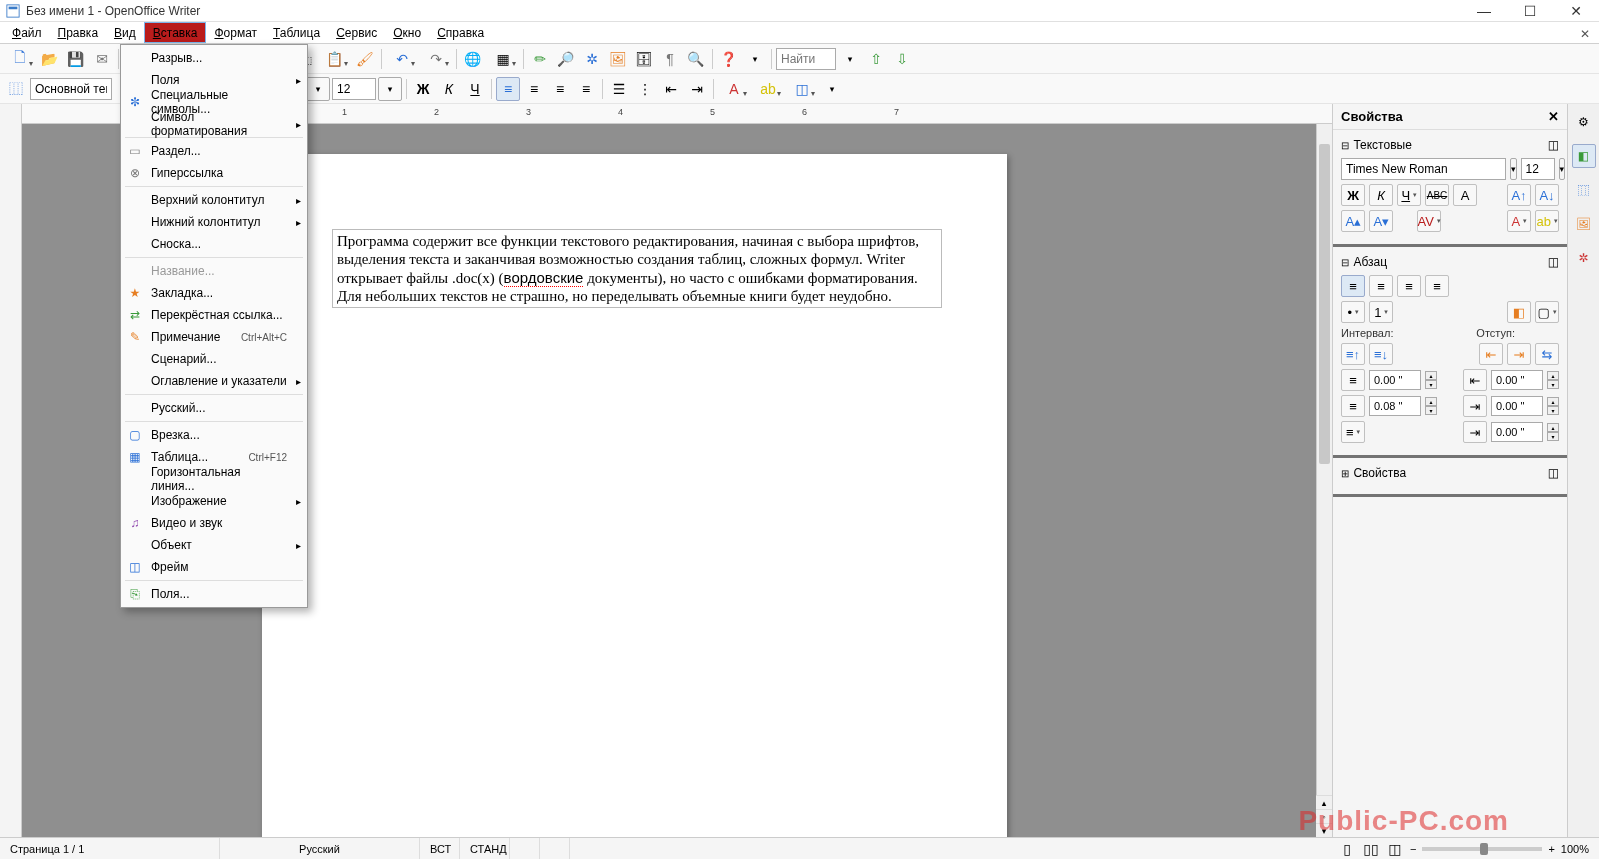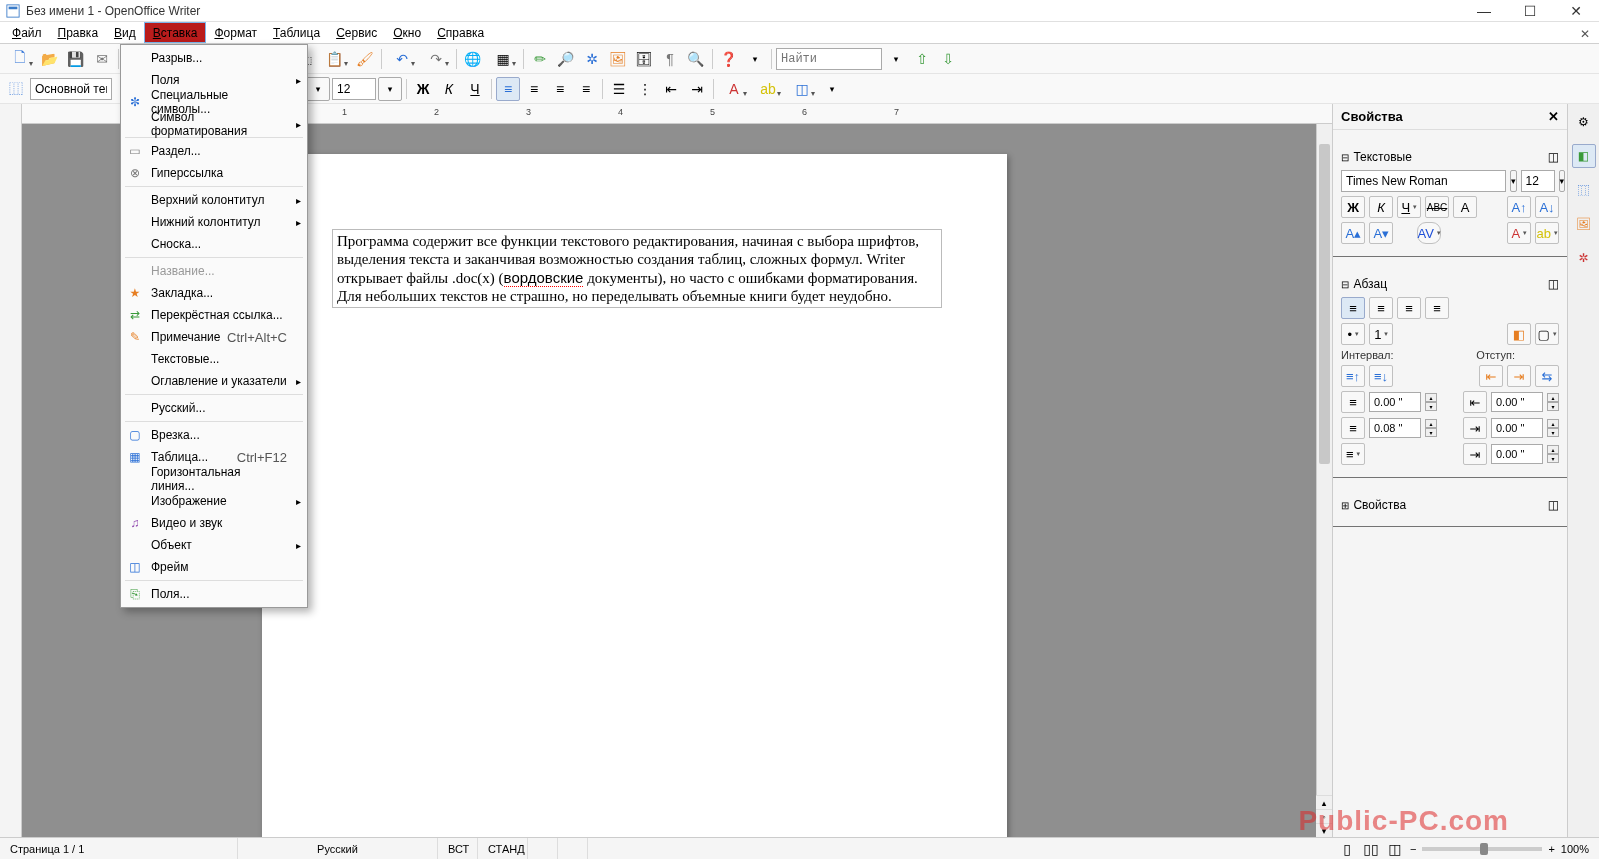--- a/index.html
+++ b/index.html
@@ -19,21 +19,21 @@
 .menu-bar .menu-item.active { background: #b91c1c; border: 1px solid #7eb4ea; }
 .menu-bar .menu-item u { text-decoration: underline; }
 
 
 .toolbar-row { height: 30px; display: flex; align-items: center; gap: 2px; padding: 2px 4px; border-bottom: 1px solid #e5e5e5; background: #f9f9f9; }
 .tb-btn { width: 24px; height: 24px; display: flex; align-items: center; justify-content: center; border: 1px solid transparent; border-radius: 2px; cursor: pointer; font-size: 14px; }
 .tb-btn.with-arrow { width: 32px; position: relative; }
 .tb-btn.with-arrow::after { content: "▾"; font-size: 8px; position: absolute; right: 2px; bottom: 2px; color: #555; }
 .tb-sep { width: 1px; height: 20px; background: #ccc; margin: 0 2px; }
 .tb-combo { height: 22px; border: 1px solid #aaa; background: #fff; font-size: 12px; padding: 0 4px; }
-.search-box { width: 106px; font-family: Liberation Mono, monospace; }
+.search-box { width: 60px; }
 
 
 .main-area { display: flex; height: calc(100% - 22px - 22px - 30px - 30px - 22px); }
 .ruler-v { width: 22px; background: #f4f4f4; border-right: 1px solid #ccc; }
 .doc-viewport { flex: 1; background: #8f8f8f; position: relative; overflow: hidden; }
 .ruler-h { height: 20px; background: #f9f9f9; border-bottom: 1px solid #ccc; position: relative; font-size: 9px; color: #444; }
 .ruler-h span { position: absolute; top: 3px; }
 .doc-scroll { position: absolute; top: 20px; left: 0; right: 16px; bottom: 0; overflow: hidden; }
 .page { position: absolute; left: 240px; top: 30px; width: 745px; height: 960px; background: #fff; box-shadow: 2px 2px 6px rgba(0,0,0,.3); }
 .page-text { position: absolute; left: 70px; top: 75px; width: 610px; border: 1px solid #bbb; padding: 2px 4px; font-family: "Times New Roman", serif; font-size: 15px; line-height: 1.22; color: #000; }
@@ -42,40 +42,40 @@
 .scroll-v .thumb { position: absolute; left: 2px; right: 2px; top: 20px; height: 320px; background: #c8c8c8; border-radius: 2px; }
 .scroll-nav-btns { position: absolute; right: 0; bottom: 0; width: 16px; display: flex; flex-direction: column; }
 .scroll-nav-btns div { height: 14px; display:flex; align-items:center; justify-content:center; font-size:9px; background:#f0f0f0; border-top:1px solid #ddd; cursor:pointer;}
 
 
 .sidebar { width: 235px; background: #f5f5f5; border-left: 1px solid #ccc; display: flex; flex-direction: column; }
 .sidebar-tabs { width: 32px; background: #f0f0f0; border-left: 1px solid #ccc; display: flex; flex-direction: column; align-items: center; padding-top: 6px; gap: 10px; }
 .sidebar-tabs .tab-btn { width: 24px; height: 24px; display:flex; align-items:center; justify-content:center; cursor:pointer; border:1px solid transparent; border-radius:2px;}
 .sidebar-tabs .tab-btn.active { background:#dde9f5; border-color:#9ac;}
 .sb-title { height: 26px; display: flex; align-items: center; justify-content: space-between; padding: 0 8px; font-weight: bold; font-size: 13px; border-bottom: 1px solid #ddd; }
-.sb-section { border-bottom: 1px solid #737373; padding: 4px 8px 8px; margin-top: 12px; }
+.sb-section { border-bottom: 3px solid #737373; padding: 4px 8px 8px; }
 .sb-section-head { display:flex; align-items:center; justify-content:space-between; font-size:12px; margin:4px 0 6px; }
 .sb-section-head .expander { font-size:10px; margin-right:4px;}
 .sb-row { display: flex; align-items: center; gap: 4px; margin: 4px 0; }
 .sb-combo { height: 22px; border: 1px solid #aaa; background: #fff; font-size: 12px; padding: 0 4px; }
 .sb-btn { width: 24px; height: 22px; display:flex; align-items:center; justify-content:center; border:1px solid #c0c0c0; background:#f8f8f8; border-radius:2px; cursor:pointer; font-size:13px;}
 .sb-btn.with-arrow::after { content:"▾"; font-size:7px; margin-left:3px; color:#555;}
 .sb-label { font-size: 11px; color: #333; }
 .sb-input { width: 52px; height: 20px; border: 1px solid #aaa; font-size: 11px; padding: 0 4px; }
 .spinner { width:12px; display:flex; flex-direction:column; }
 .spinner div { height:9px; border:1px solid #aaa; font-size:6px; display:flex; align-items:center; justify-content:center; background:#f0f0f0; cursor:pointer;}
 
 
 .dropdown { position: absolute; left: 120px; top: 44px; width: 188px; background: #fafafa; border: 1px solid #999; box-shadow: 4px 4px 8px rgba(0,0,0,.3); z-index: 100; padding: 2px 0; }
 .dropdown .dd-item { height: 22px; display: flex; align-items: center; padding: 0 20px 0 30px; font-size: 12px; position: relative; cursor: pointer; }
 .dropdown .dd-item.submenu::after { content: "▸"; position: absolute; right: 6px; font-size: 10px; }
 .dropdown .dd-item.disabled { color: #999; }
 .dropdown .dd-sep { height: 1px; background: #ddd; margin: 2px 4px; }
 .dropdown .dd-icon { position: absolute; left: 6px; width: 16px; height: 16px; display:flex; align-items:center; justify-content:center; font-size:12px;}
-.dropdown .dd-shortcut { margin-left: auto; font-size: 13px; color: #555; }
+.dropdown .dd-shortcut { margin-left: auto; font-size: 10px; color: #555; }
 
 
 .status-bar { position: absolute; bottom: 0; left: 0; right: 0; height: 22px; background: #f5f5f5; border-top: 1px solid #ccc; display: flex; align-items: center; font-size: 11px; }
 .status-cell { padding: 0 10px; border-right: 1px solid #ddd; height: 100%; display:flex; align-items:center; }
 .status-right { margin-left: auto; display: flex; align-items: center; gap: 6px; padding-right: 10px; }
 .zoom-slider { width: 120px; height: 4px; background: #ccc; position: relative; }
 .zoom-slider .zoom-handle { position:absolute; left:58px; top:-4px; width:8px; height:12px; background:#888; border-radius:2px;}
 .watermark { position: absolute; right: 90px; bottom: 22px; font-size: 28px; font-weight: bold; color: rgba(220,40,40,.55); letter-spacing: 1px; pointer-events:none; font-family: Arial, sans-serif;}
 .hscroll { height: 16px; background:#f0f0f0; border-top:1px solid #ccc; position:relative;}
 .hscroll .thumb { position:absolute; left:18px; top:2px; height:12px; width:1180px; background:#c8c8c8; border-radius:2px;}
@@ -265,21 +265,21 @@
         <div class="sb-btn" style="text-decoration:line-through;font-size:10px;">ABC</div>
         <div class="sb-btn">A</div>
         <div style="flex:1"></div>
         <div class="sb-btn ic-blue">A↑</div>
         <div class="sb-btn ic-blue">A↓</div>
       </div>
       <div class="sb-row">
         <div class="sb-btn ic-blue">A▴</div>
         <div class="sb-btn ic-blue">A▾</div>
         <div style="width:16px"></div>
-        <div class="sb-btn with-arrow" style="color:#1d4ed8;border-radius:9px;">AV</div>
+        <div class="sb-btn with-arrow" style="color:#b91c1c;">AV</div>
         <div style="flex:1"></div>
         <div class="sb-btn with-arrow ic-red">A</div>
         <div class="sb-btn with-arrow" style="color:#d4c20a">ab</div>
       </div>
     </div>
 
     <div class="sb-section">
       <div class="sb-section-head">
         <span><span class="expander">⊟</span><span>Абзац</span></span>
         <span style="cursor:pointer;">◫</span>
@@ -367,21 +367,21 @@
     <div class="tab-btn ic-orange">🖼</div>
     <div class="tab-btn ic-red">✲</div>
   </div>
 </div>
 
 <div class="hscroll">
   <div class="thumb"></div>
 </div>
 
 <div class="status-bar">
-  <div class="status-cell" style="width:238px">Страница  1 / 1</div>
+  <div class="status-cell" style="width:220px">Страница  1 / 1</div>
   <div class="status-cell" style="width:200px;justify-content:center">Русский</div>
   <div class="status-cell" style="width:40px">ВСТ</div>
   <div class="status-cell" style="width:50px">СТАНД</div>
   <div class="status-cell" style="width:30px"></div>
   <div class="status-cell" style="width:30px"></div>
   <div class="status-right">
     <div class="tb-btn" style="width:18px;height:16px;">▯</div>
     <div class="tb-btn" style="width:18px;height:16px;">▯▯</div>
     <div class="tb-btn" style="width:18px;height:16px;">◫</div>
     <span style="cursor:pointer;">−</span>
@@ -437,21 +437,21 @@
     <div class="dd-item">
       <span class="dd-icon ic-green">⇄</span>
       <span>Перекрёстная ссылка...</span>
     </div>
     <div class="dd-item">
       <span class="dd-icon ic-orange">✎</span>
       <span>Примечание</span>
       <span class="dd-shortcut">Ctrl+Alt+C</span>
     </div>
     <div class="dd-item">
-      <span>Текстовые...</span>
+      <span>Сценарий...</span>
     </div>
     <div class="dd-item submenu">
       <span>Оглавление и указатели</span>
     </div>
     <div class="dd-sep"></div>
     <div class="dd-item">
       <span>Русский...</span>
     </div>
     <div class="dd-sep"></div>
     <div class="dd-item">

